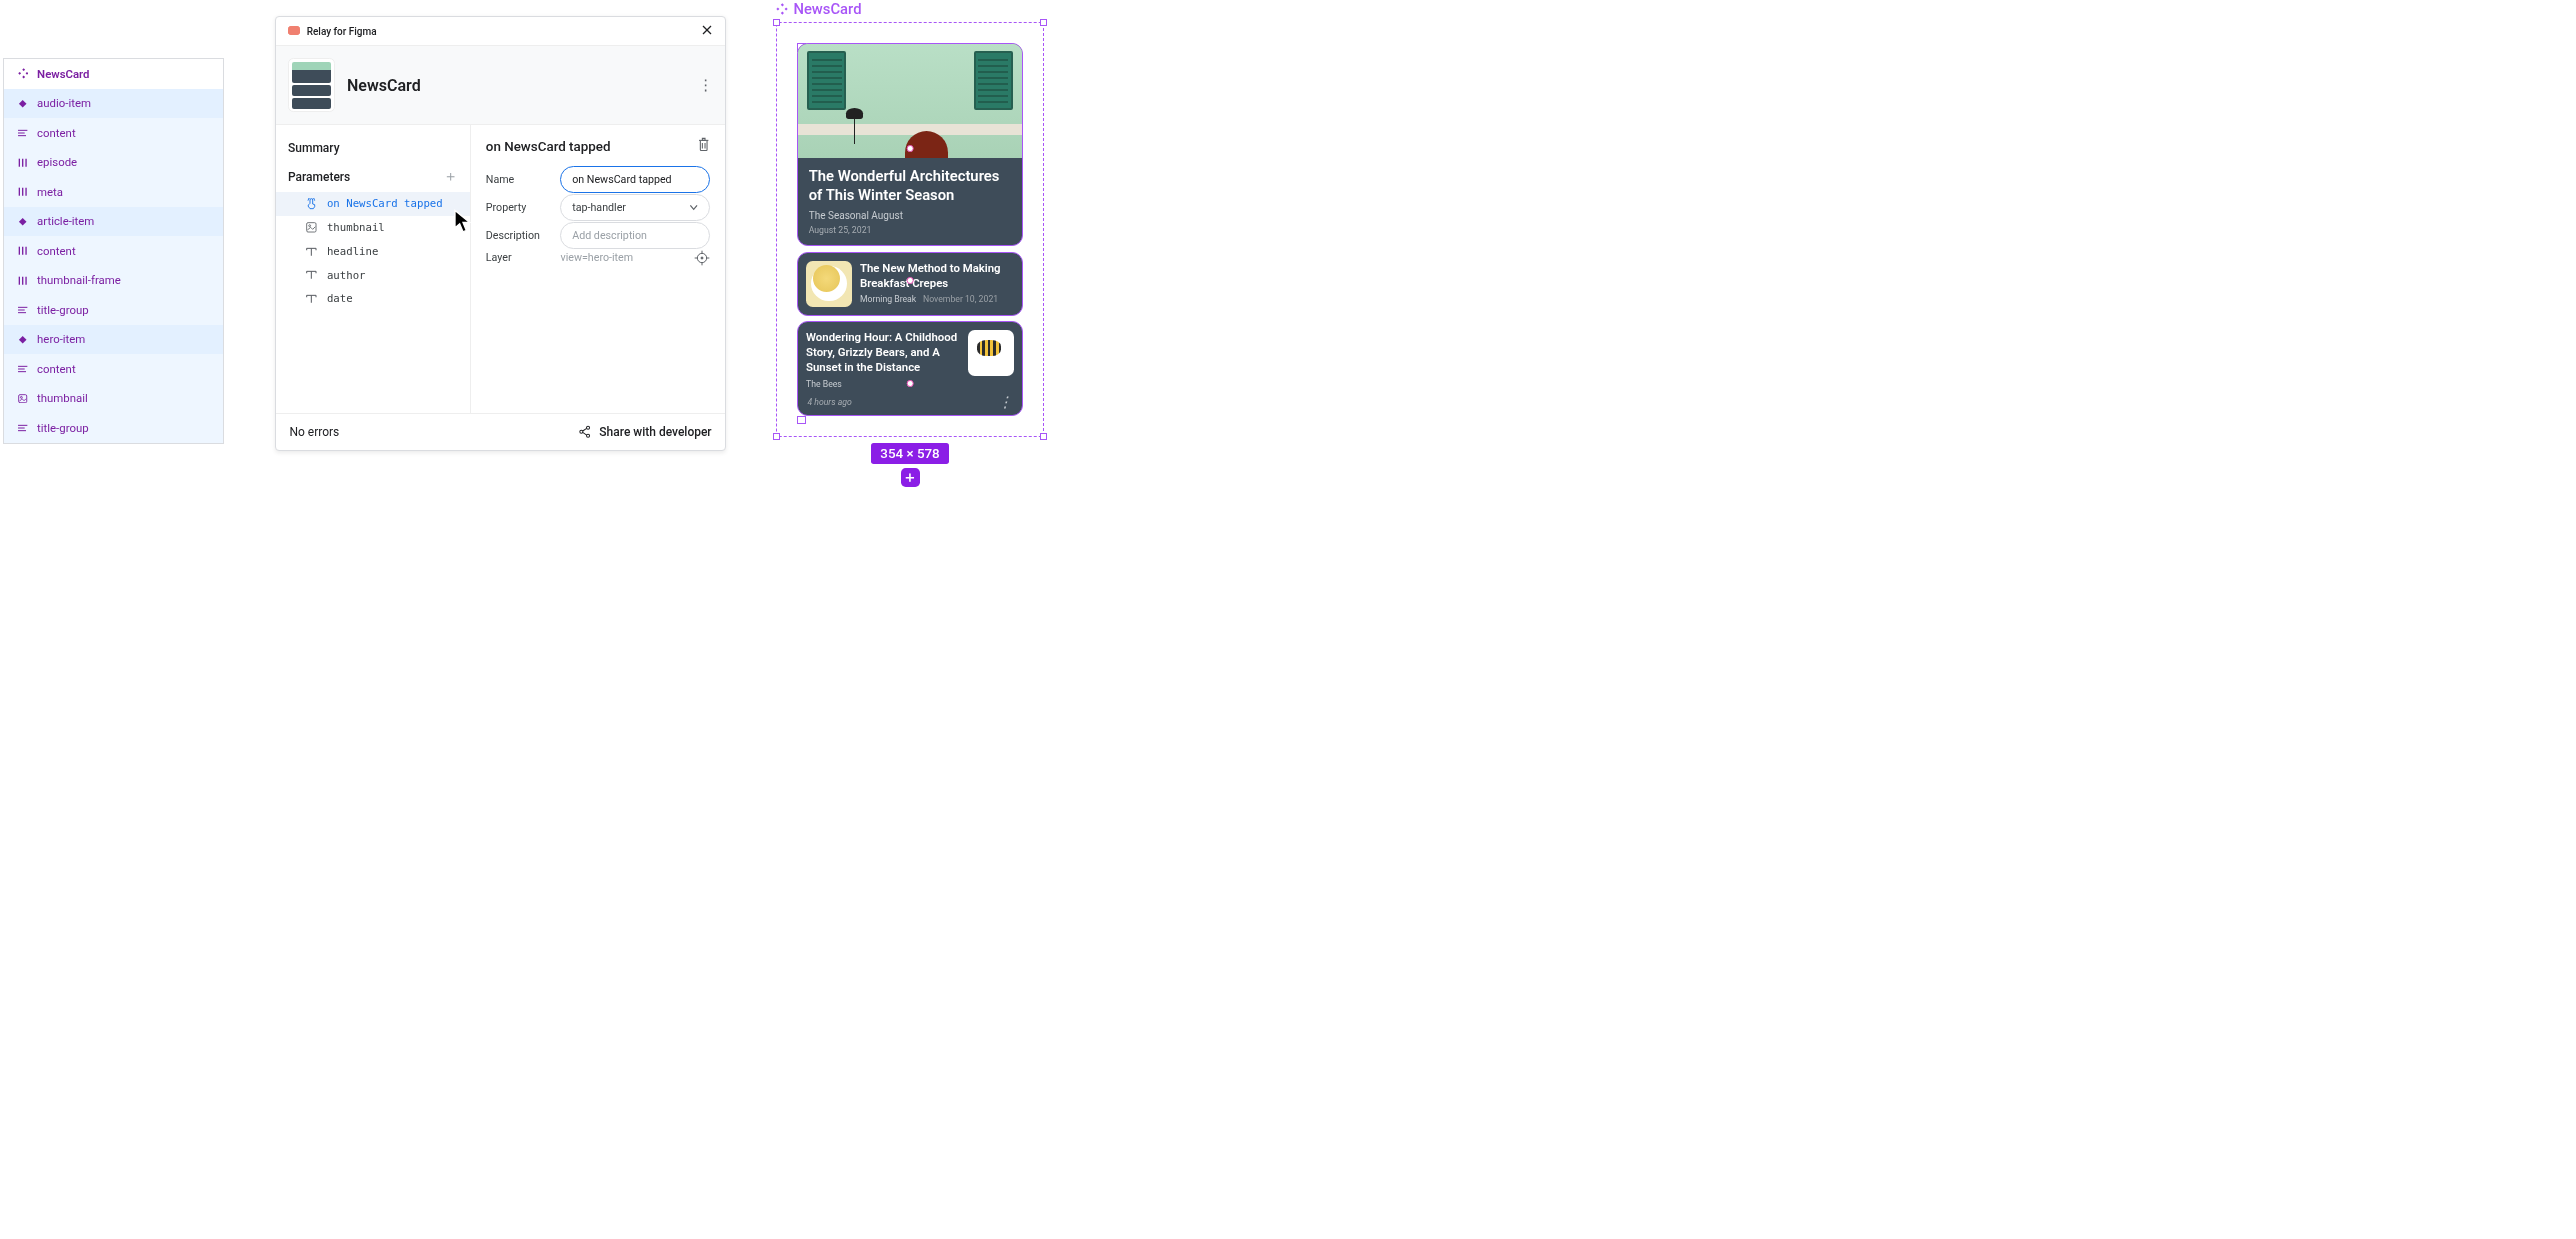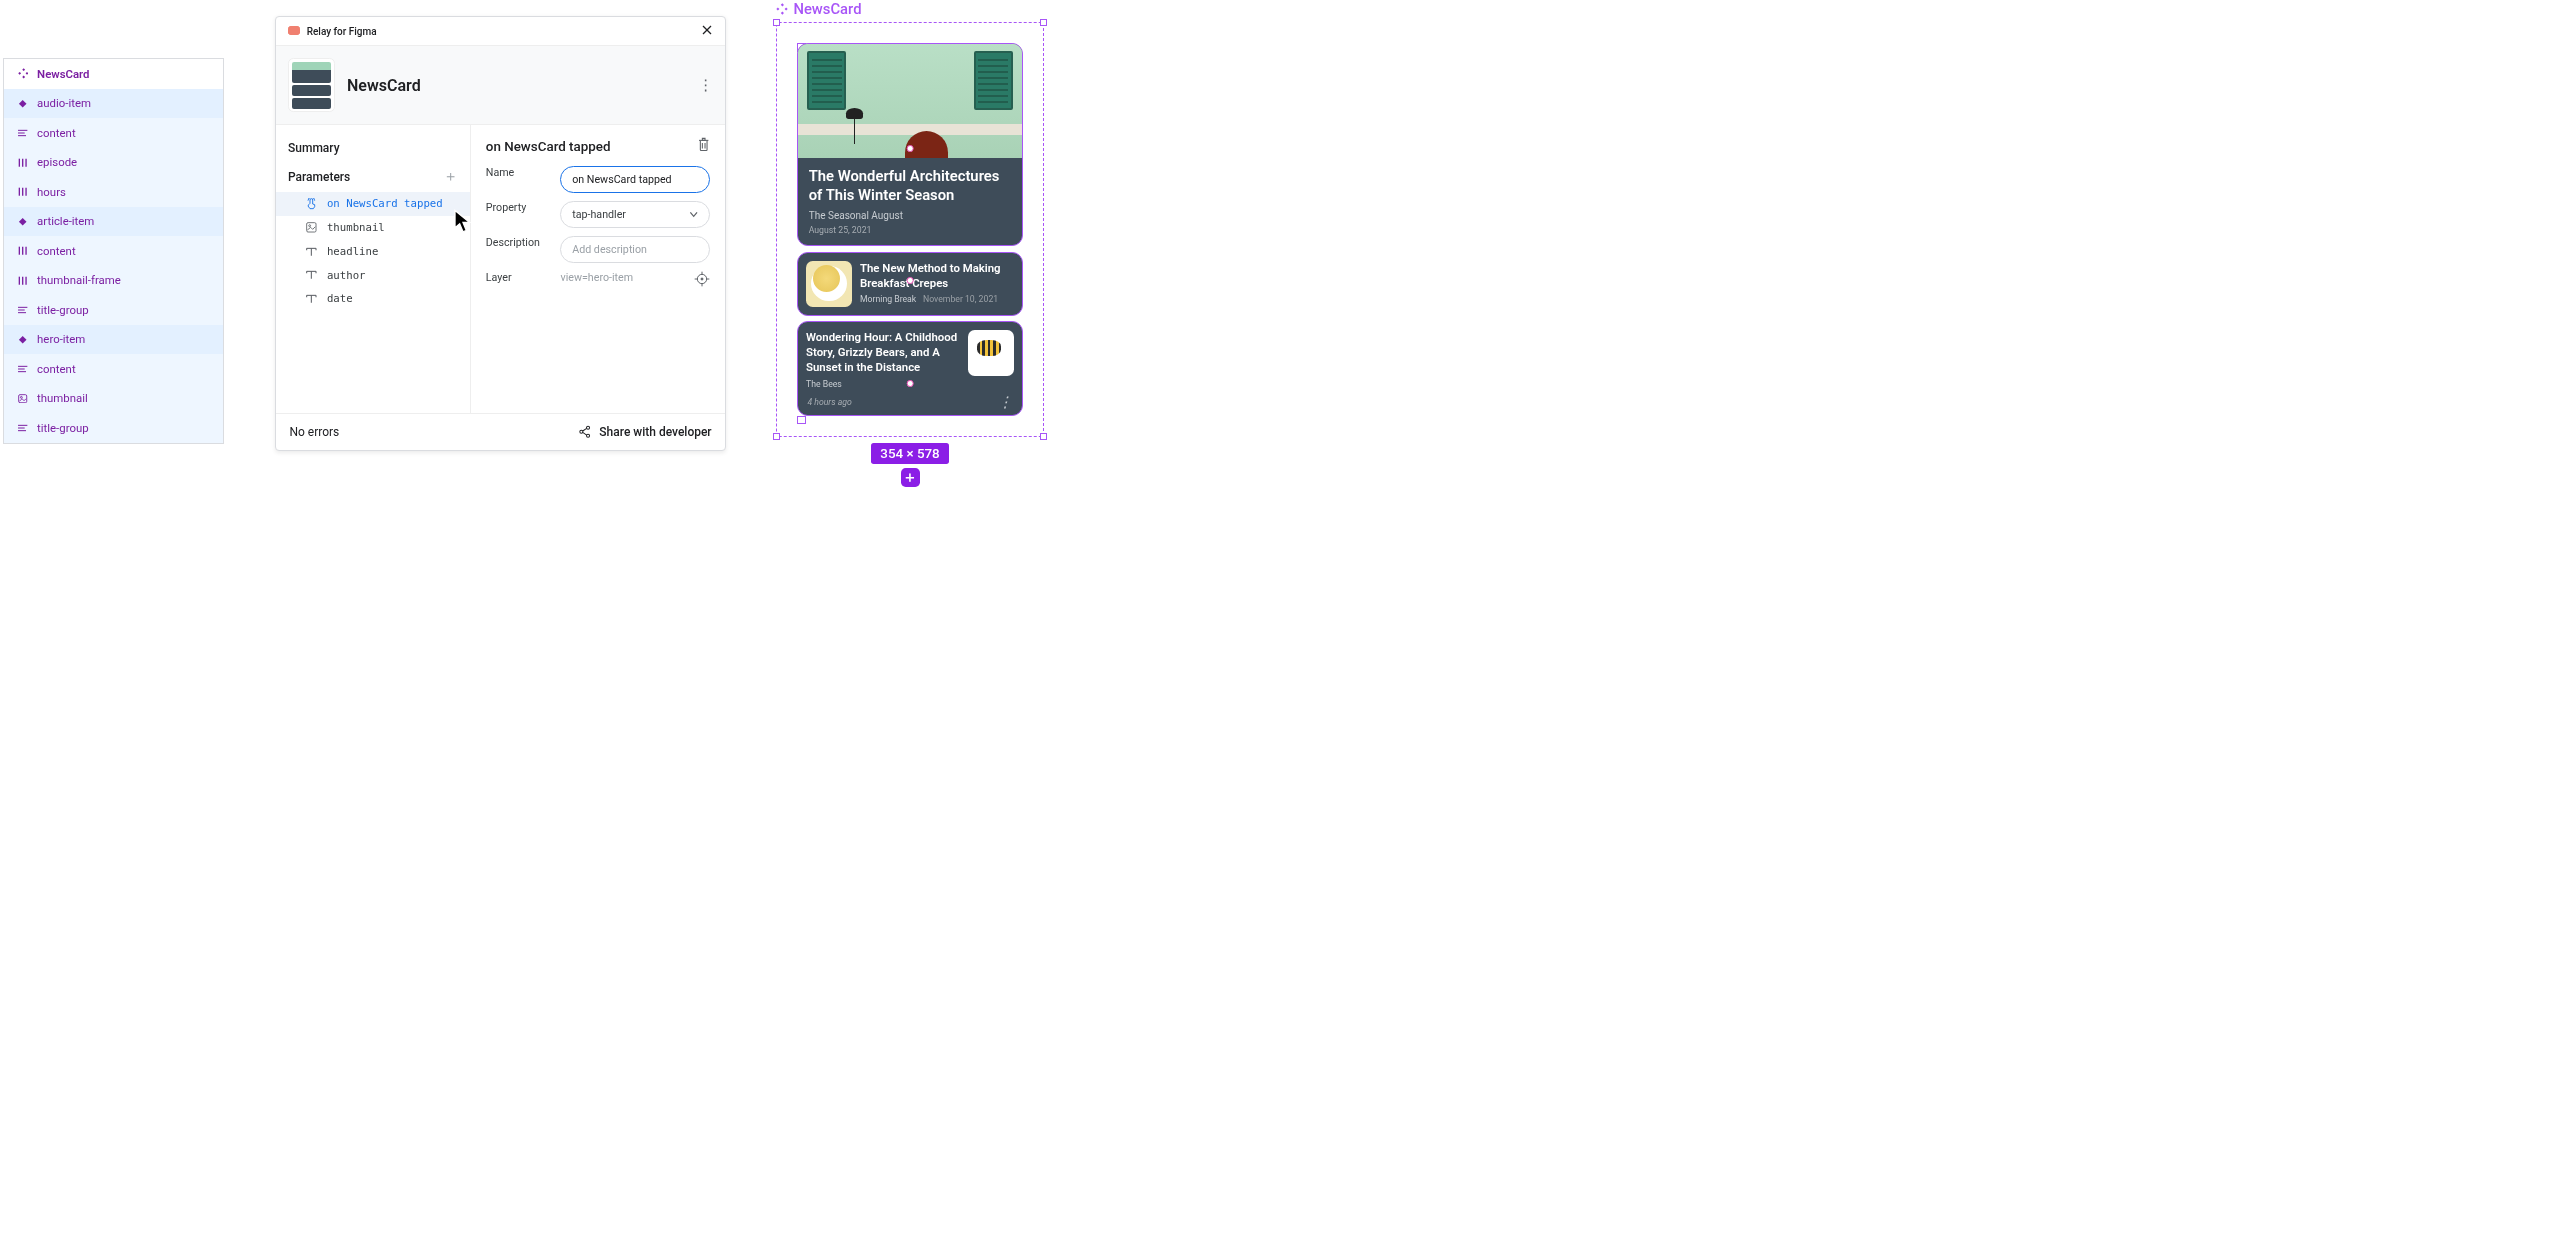--- a/index.html
+++ b/index.html
@@ -109,21 +109,21 @@
     padding: 5.4px 12px 5.4px 29.5px;
     font-family: ui-monospace, SFMono-Regular, Menlo, Consolas, monospace;
     font-size: 10.7px; color:#3c4043;
   }
   .param-row.selected { background:#eef3fa; color:#1a73e8; }
   .param-row .picon { width:12px; height:12px; display:inline-flex; align-items:center; justify-content:center; }
 
   .plugin-right { flex:1; padding: 12px 14.8px; }
   .pr-head { display:flex; justify-content:space-between; align-items:center; margin-bottom:10.7px; }
   .pr-head h3 { margin:0; font-size:13.4px; font-weight:500; }
-  .field-row { display:flex; align-items:flex-start; gap:10.7px; margin:8px 0; }
+  .field-row { display:flex; align-items:center; gap:10.7px; margin:1px 0; }
   .field-row label { width:64px; font-size:10.7px; color:#3c4043; }
   .field-row .control {
     flex:1; height:27px; border:0.7px solid var(--border); border-radius:13.4px;
     padding:0 10.7px; display:flex; align-items:center; justify-content:space-between;
     font-size:10.7px; color:#3c4043; background:#fff;
   }
   .field-row .control.focused { border:1.3px solid #1a73e8; color:#202124; }
   .field-row .control.placeholder { color:#9aa0a6; }
   .field-row .static { color:#9aa0a6; font-size:10.7px; }
   .field-row .crosshair { width:16px;height:16px; margin-left:auto; }
@@ -247,21 +247,21 @@
     <span>episode</span>
   </div>
   <div class="row indent-4 child">
     <span class="ic">
         <svg width="9.4" height="9.4" viewBox="0 0 14 14" stroke="#7b1fa2" stroke-width="2">
           <line x1="2" y1="1" x2="2" y2="13"></line>
           <line x1="7" y1="1" x2="7" y2="13"></line>
           <line x1="12" y1="1" x2="12" y2="13"></line>
         </svg>
       </span>
-    <span>hours</span>
+    <span>meta</span>
   </div>
   <div class="row indent-2 selected">
     <span class="ic">
         <svg width="9.4" height="9.4" viewBox="0 0 14 14">
           <rect x="3" y="3" width="8" height="8" transform="rotate(45 7 7)" fill="#7b1fa2"></rect>
         </svg>
       </span>
     <span>article-item</span>
   </div>
   <div class="row indent-3 child">

